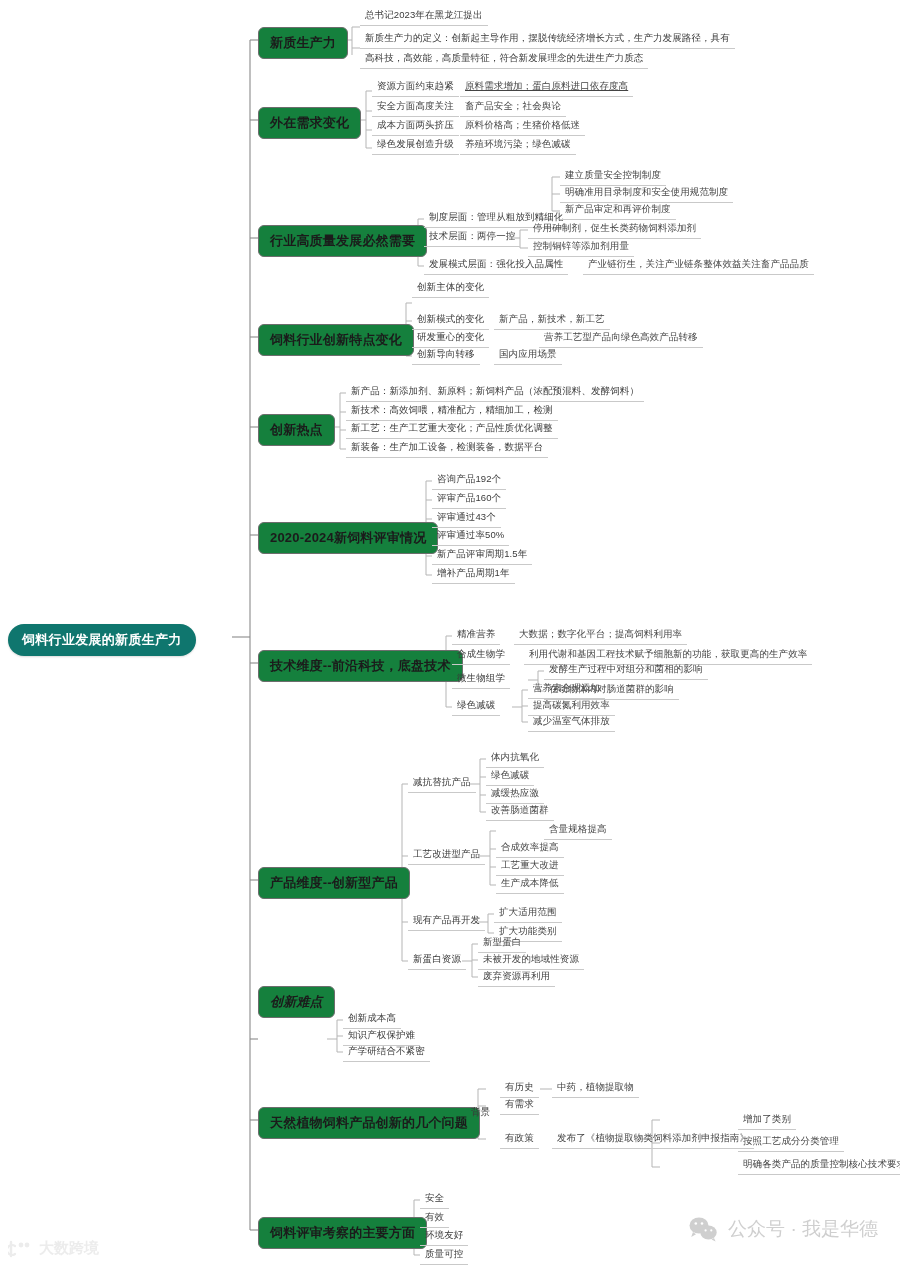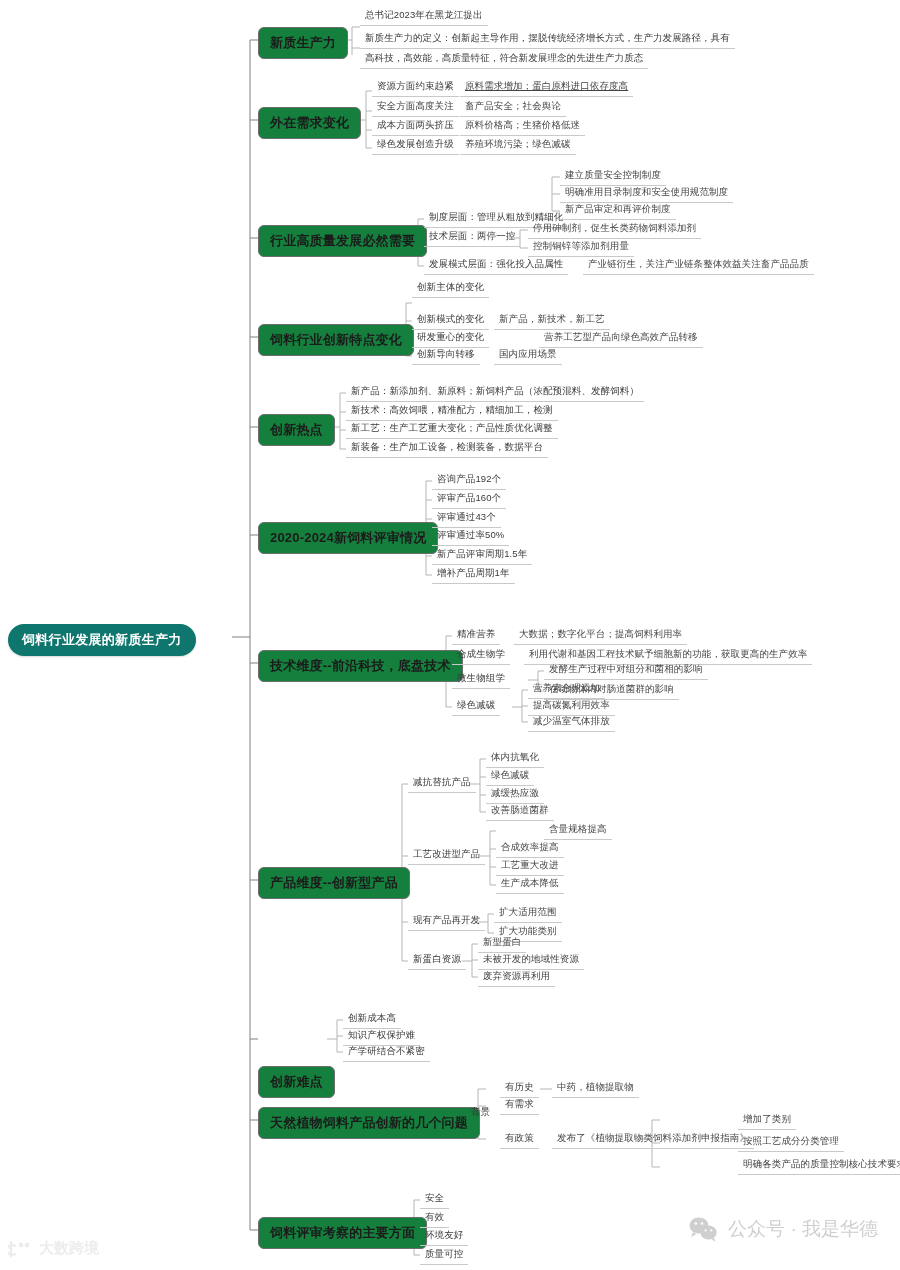--- a/index.html
+++ b/index.html
@@ -214,21 +214,21 @@
   <div class="node lvl3" style="left:496px; top:857px;">工艺重大改进</div>
   <div class="node lvl3" style="left:496px; top:875px;">生产成本降低</div>
   <div class="node lvl2" style="left:408px; top:912px;">现有产品再开发</div>
   <div class="node lvl3" style="left:494px; top:904px;">扩大适用范围</div>
   <div class="node lvl3" style="left:494px; top:923px;">扩大功能类别</div>
   <div class="node lvl2" style="left:408px; top:951px;">新蛋白资源</div>
   <div class="node lvl3" style="left:478px; top:934px;">新型蛋白</div>
   <div class="node lvl3" style="left:478px; top:951px;">未被开发的地域性资源</div>
   <div class="node lvl3" style="left:478px; top:968px;">废弃资源再利用</div>
 
-  <div class="node lvl1" style="left:258px; top:1066px;">创新难点</div>
+  <div class="node lvl1" style="left:258px; top:986px;font-style:italic;">创新难点</div>
   <div class="node lvl2" style="left:343px; top:1010px;">创新成本高</div>
   <div class="node lvl2" style="left:343px; top:1027px;">知识产权保护难</div>
   <div class="node lvl2" style="left:343px; top:1043px;">产学研结合不紧密</div>
 
   <div class="node lvl1" style="left:258px; top:1107px;">天然植物饲料产品创新的几个问题</div>
   <div class="node lvl2 noline" style="left:466px; top:1104px;">背景</div>
   <div class="node lvl2" style="left:500px; top:1079px;">有历史</div>
   <div class="node lvl3" style="left:552px; top:1079px;">中药，植物提取物</div>
   <div class="node lvl2" style="left:500px; top:1096px;">有需求</div>
   <div class="node lvl2" style="left:500px; top:1130px;">有政策</div>

